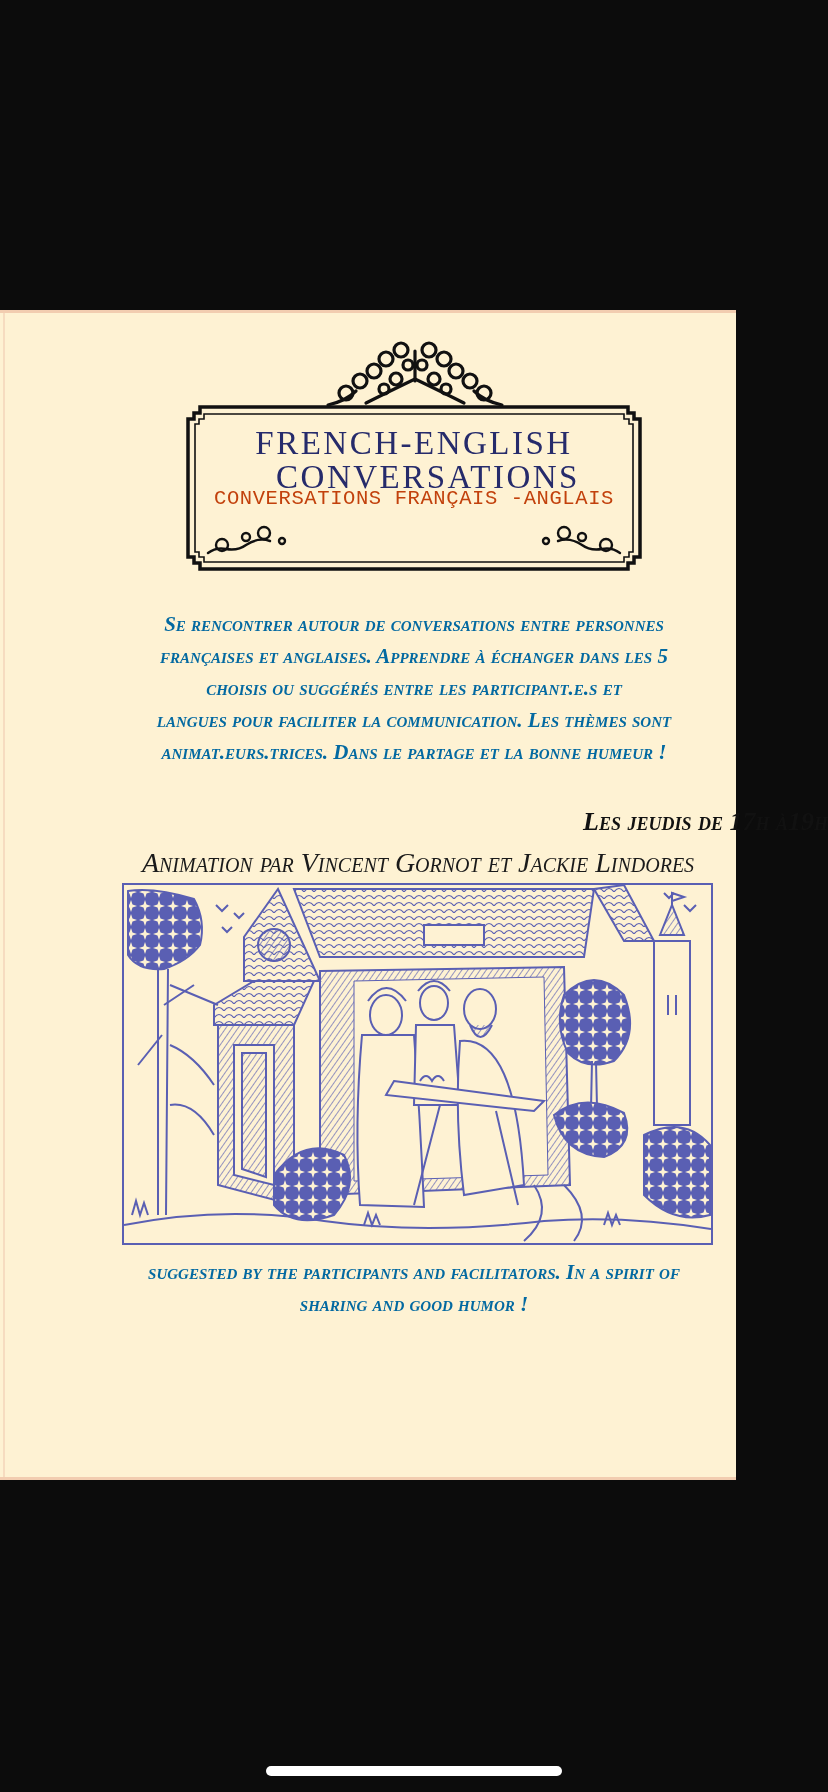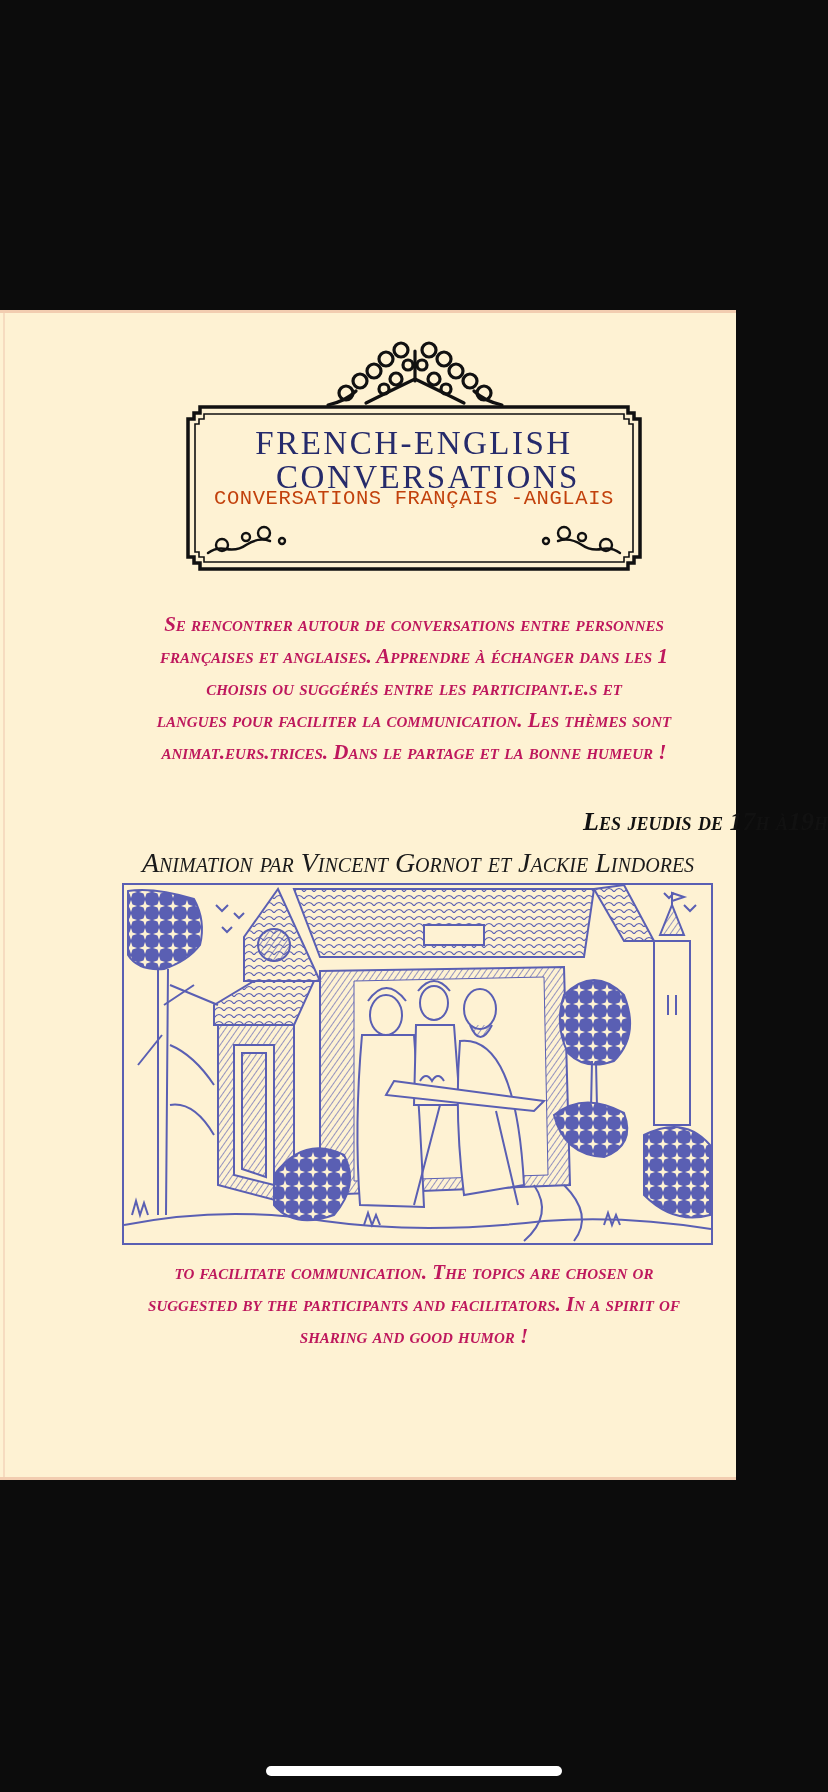--- a/index.html
+++ b/index.html
@@ -29,21 +29,21 @@
   .title-line1 { top:22px; }
   .title-line2 { top:56px;padding-left:14px; }
   .title-sub {
     position:absolute; left:0; width:100%; top:84px;
     color:#c2410c; font-size:20.5px; letter-spacing:0.6px; line-height:1;
     font-family:Liberation Mono, monospace;
   }
   .para {
     position:absolute; left:20px; width:788px; text-align:center;
     font-style:italic; font-weight:bold; font-variant:small-caps;
-    color:#be185d; font-size:21px; line-height:32px;
+    color:#0369a1; font-size:21px; line-height:32px;
     font-family:"Liberation Serif","DejaVu Serif",serif;
   }
   .para .ln { display:block; white-space:nowrap; }
   .fr-para { top:295px; }
   .schedule-fr {
     position:absolute; left:0; width:828px; top:493px; text-align:right;
     font-style:italic; font-weight:bold; font-variant:small-caps;
     font-size:26px; color:#111; line-height:32px;
   }
   .animators {
@@ -119,21 +119,21 @@
   </svg>
 
   <div class="title-text">
     <div class="title-line1">FRENCH-ENGLISH</div>
     <div class="title-line2">CONVERSATIONS</div>
     <div class="title-sub">CONVERSATIONS FRANÇAIS -ANGLAIS</div>
   </div>
 
   <div class="para fr-para">
     <span class="ln">Se rencontrer autour de conversations entre personnes</span>
-    <span class="ln">françaises et anglaises. Apprendre à échanger dans les 1</span>
+    <span class="ln">françaises et anglaises. Apprendre à échanger dans les 5</span>
     <span class="ln">choisis ou suggérés entre les participant.e.s et</span>
     <span class="ln">langues pour faciliter la communication. Les thèmes sont</span>
     <span class="ln">animat.eurs.trices. Dans le partage et la bonne humeur !</span>
   </div>
 
   <div class="schedule-fr">Les jeudis de 17h à19h</div>
   <div class="animators">Animation par Vincent Gornot et Jackie Lindores</div>
 
   <div class="illus">
     <svg width="587" height="358" viewBox="0 0 587 358">
@@ -203,20 +203,19 @@
         <path d="M0 340 Q100 320 200 336 Q300 350 420 336 Q500 330 587 344"></path>
         <path d="M410 300 Q430 330 400 356 M440 300 Q470 330 450 356"></path>
         <path d="M8 330 l4 -14 l4 14 l4 -12 l4 12 M240 340 l4 -12 l4 12 l4 -10 l4 10 M480 340 l4 -12 l4 12 l4 -10 l4 10"></path>
 
         <path d="M46 160 Q70 170 90 200 M46 220 Q70 216 90 250 M46 100 Q70 110 94 120"></path>
       </g>
     </svg>
   </div>
 
   <div class="para en-para">
-    <span class="ln">to facilitate communication. The topics are chosen or</span>
     <span class="ln">suggested by the participants and facilitators. In a spirit of</span>
     <span class="ln">sharing and good humor !</span>
   </div>
 
 </div>
 
 <div class="home-indicator"></div>
 
 </body></html>

